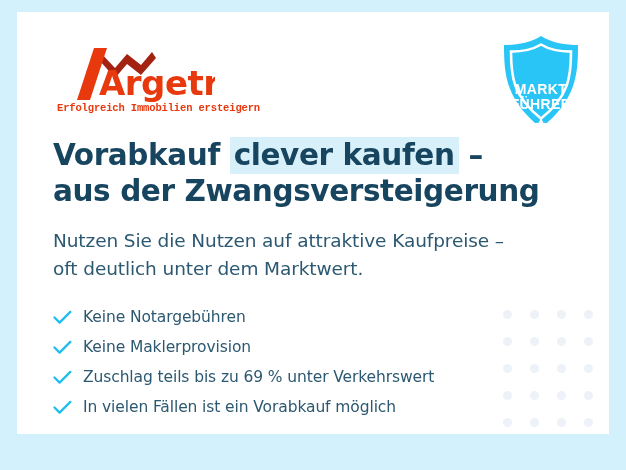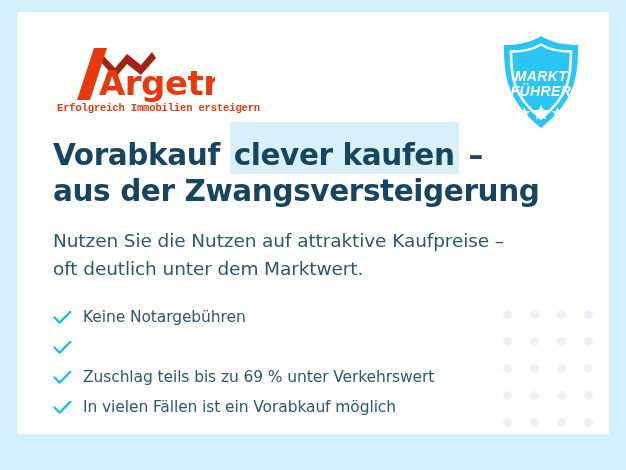--- a/index.html
+++ b/index.html
@@ -86,25 +86,24 @@
   }
   #badge-text {
     position: absolute;
     left: 0;
     top: 0;
     width: 104px;
     height: 104px;
     display: flex;
     flex-direction: column;
     align-items: center;
-    justify-content: center;
+    justify-content: flex-end;
     padding-top: 26px;
     box-sizing: border-box;
     pointer-events: none;
-    font-style: italic;
   }
   #badge-text .bl {
     color: #FFFFFF;
     font-weight: bold;
     font-size: 14px;
     letter-spacing: 0.4px;
     line-height: 15px;
     font-family: "Liberation Sans", sans-serif;
   }
   #badge-stars {
@@ -122,21 +121,21 @@
     width: 500px;
     font-size: 29.5px;
     font-weight: bold;
     color: #17455F;
     line-height: 36px;
     letter-spacing: -0.4px;
     font-family: "DejaVu Sans", sans-serif;
   }
   #headline .hl {
     background: #D7F0F9;
-    padding: 16px 4px 2px 4px;
+    padding: 1px 4px 2px 4px;
     box-decoration-break: clone;
     -webkit-box-decoration-break: clone;
   }
 
   
   #subheading {
     position: absolute;
     left: 36px;
     top: 215px;
     width: 500px;
@@ -258,20 +257,21 @@
         </span>
         <span class="benefit-label">Keine Notargebühren</span>
       </div>
 
       <div class="benefit-row">
         <span class="benefit-check">
           <svg width="19" height="15" viewBox="0 0 19 15">
             <path d="M1.5 7.5 L6.6 12.6 L17.3 1.9" fill="none" stroke="#22BDF0" stroke-width="2.3" stroke-linecap="round" stroke-linejoin="round"></path>
           </svg>
         </span>
+        <span class="benefit-label">Keine Maklerprovision</span>
       </div>
 
       <div class="benefit-row">
         <span class="benefit-check">
           <svg width="19" height="15" viewBox="0 0 19 15">
             <path d="M1.5 7.5 L6.6 12.6 L17.3 1.9" fill="none" stroke="#22BDF0" stroke-width="2.3" stroke-linecap="round" stroke-linejoin="round"></path>
           </svg>
         </span>
         <span class="benefit-label">Zuschlag teils bis zu 69 % unter Verkehrswert</span>
       </div>

